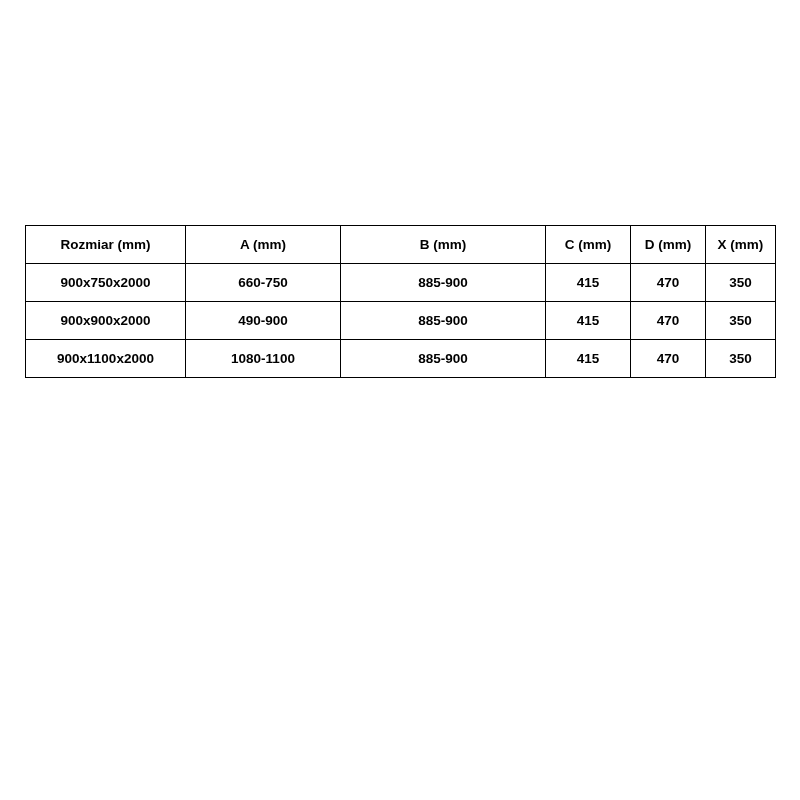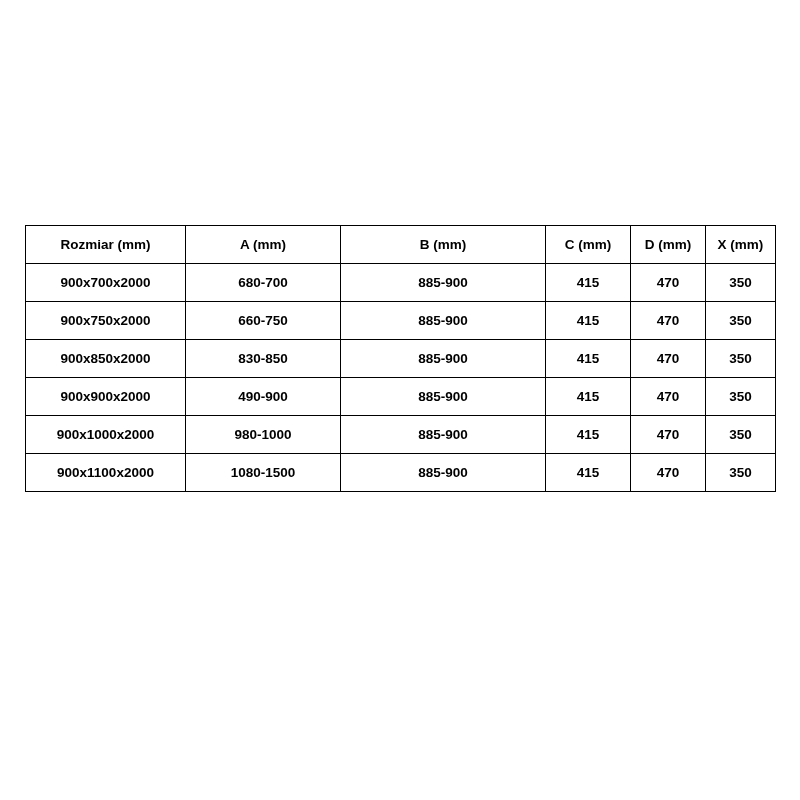--- a/index.html
+++ b/index.html
@@ -73,62 +73,38 @@
           <th>Rozmiar (mm)</th>
           <th>A (mm)</th>
           <th>B (mm)</th>
           <th>C (mm)</th>
           <th>D (mm)</th>
           <th>X (mm)</th>
         </tr>
       </thead>
       <tbody>
         <tr>
-          <td>900x700x2000</td>
-          <td>680-700</td>
-          <td>885-900</td>
-          <td>415</td>
-          <td>470</td>
-          <td>350</td>
-        </tr>
-        <tr>
           <td>900x750x2000</td>
           <td>660-750</td>
-          <td>885-900</td>
-          <td>415</td>
-          <td>470</td>
-          <td>350</td>
-        </tr>
-        <tr>
-          <td>900x850x2000</td>
-          <td>830-850</td>
           <td>885-900</td>
           <td>415</td>
           <td>470</td>
           <td>350</td>
         </tr>
         <tr>
           <td>900x900x2000</td>
           <td>490-900</td>
           <td>885-900</td>
           <td>415</td>
           <td>470</td>
           <td>350</td>
         </tr>
         <tr>
-          <td>900x1000x2000</td>
-          <td>980-1000</td>
-          <td>885-900</td>
-          <td>415</td>
-          <td>470</td>
-          <td>350</td>
-        </tr>
-        <tr>
           <td>900x1100x2000</td>
-          <td>1080-1500</td>
+          <td>1080-1100</td>
           <td>885-900</td>
           <td>415</td>
           <td>470</td>
           <td>350</td>
         </tr>
       </tbody>
     </table>
   </div>
 </div>
 

